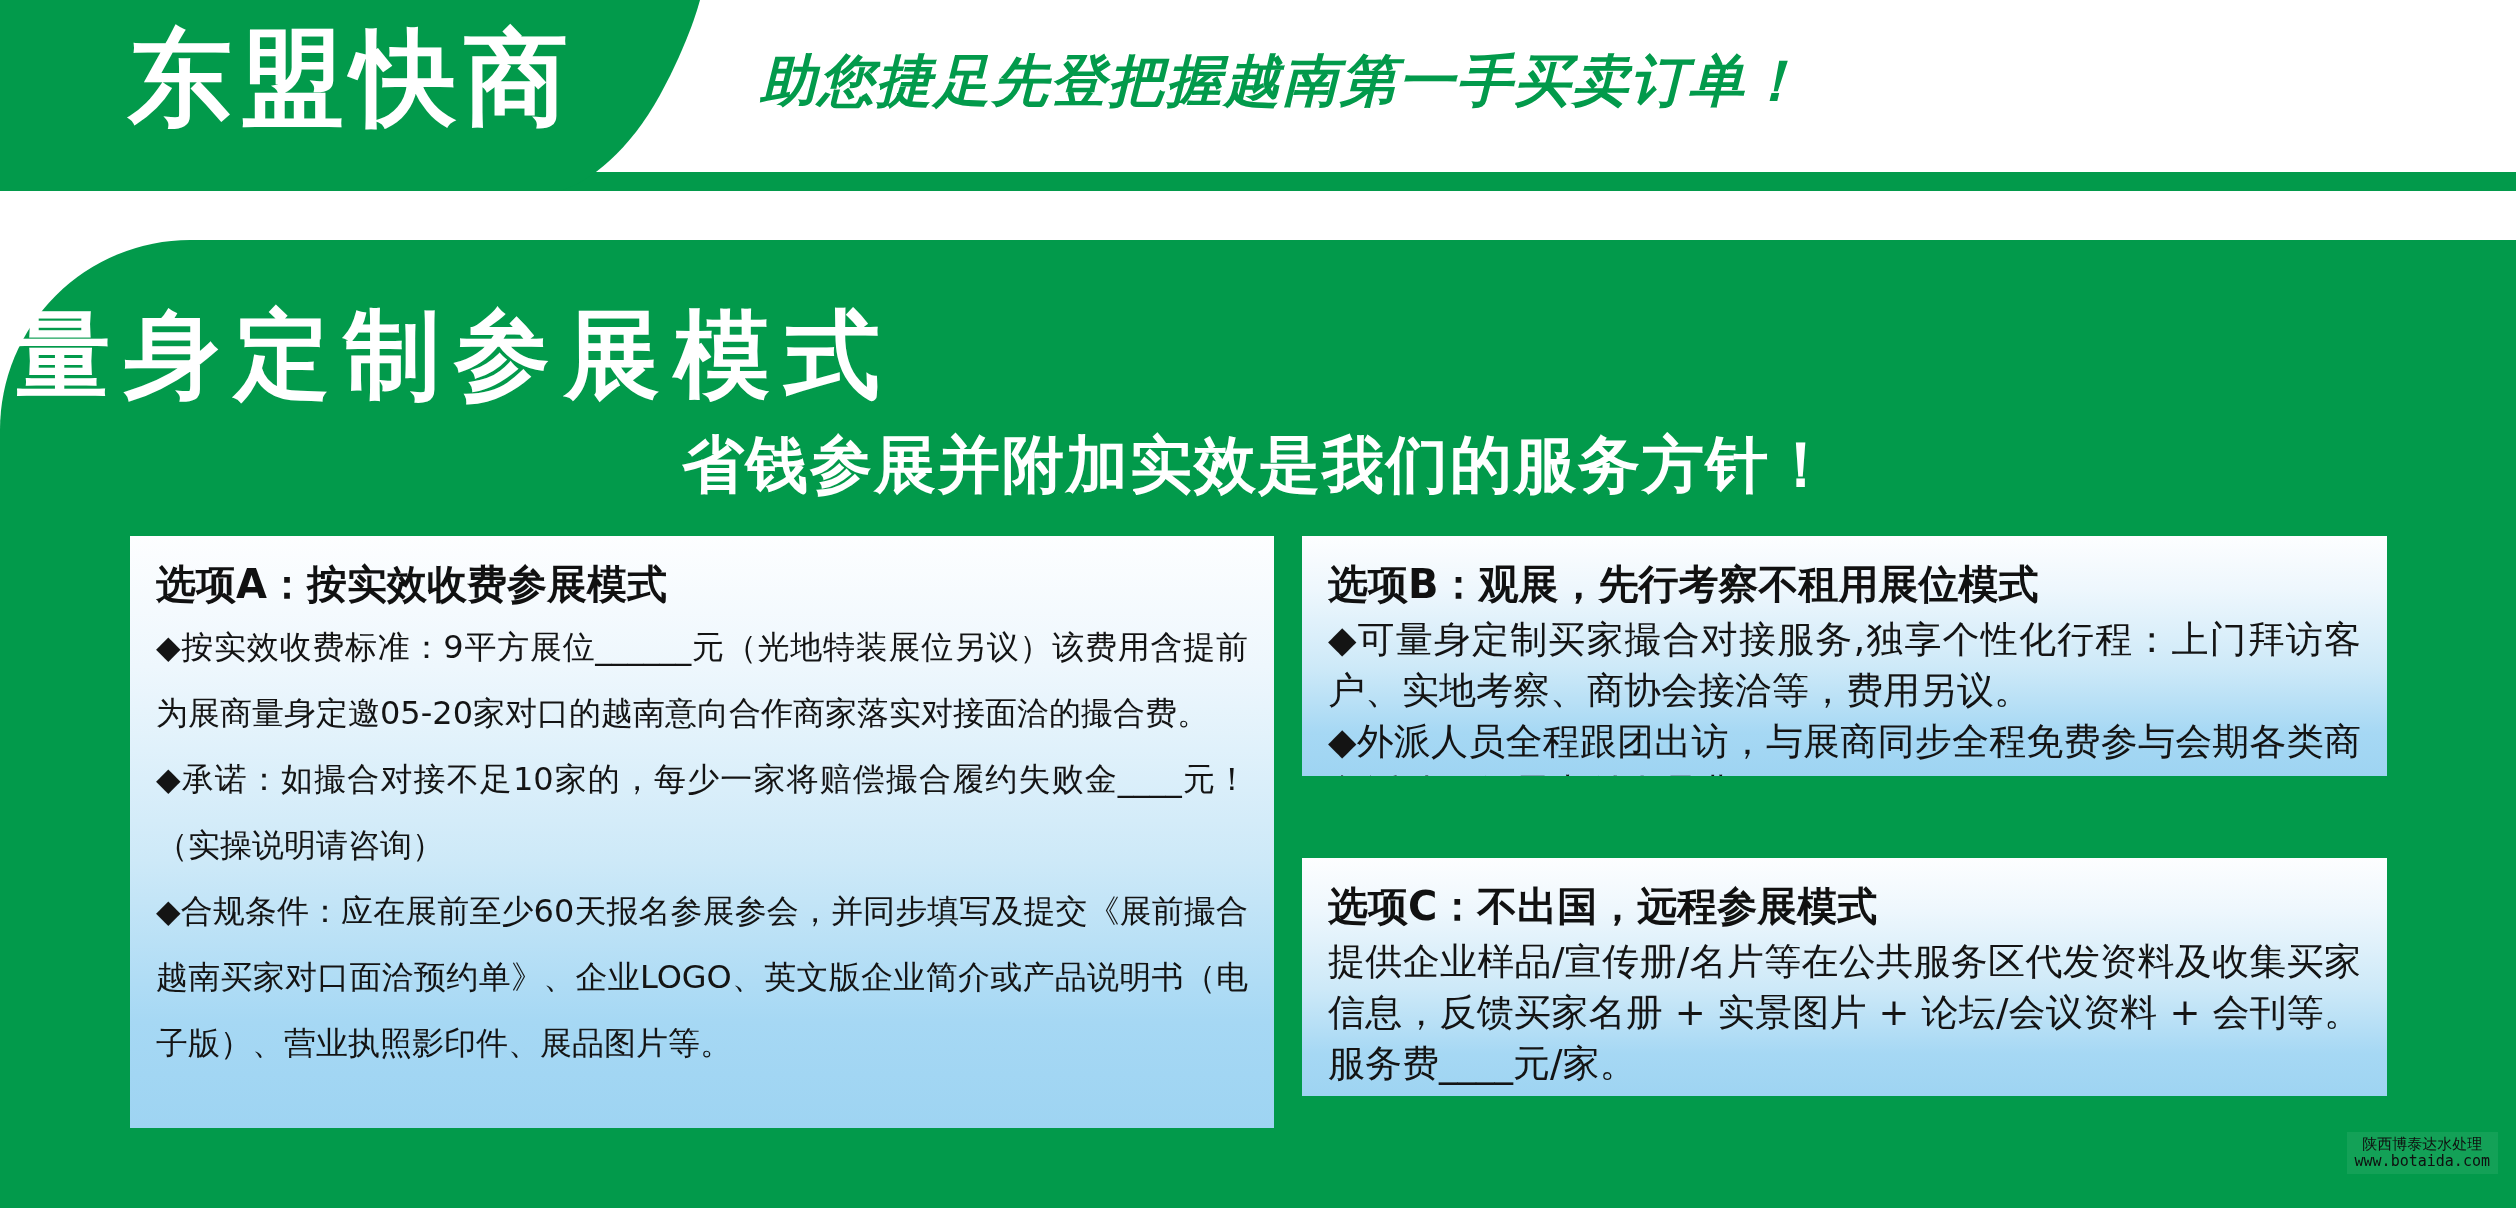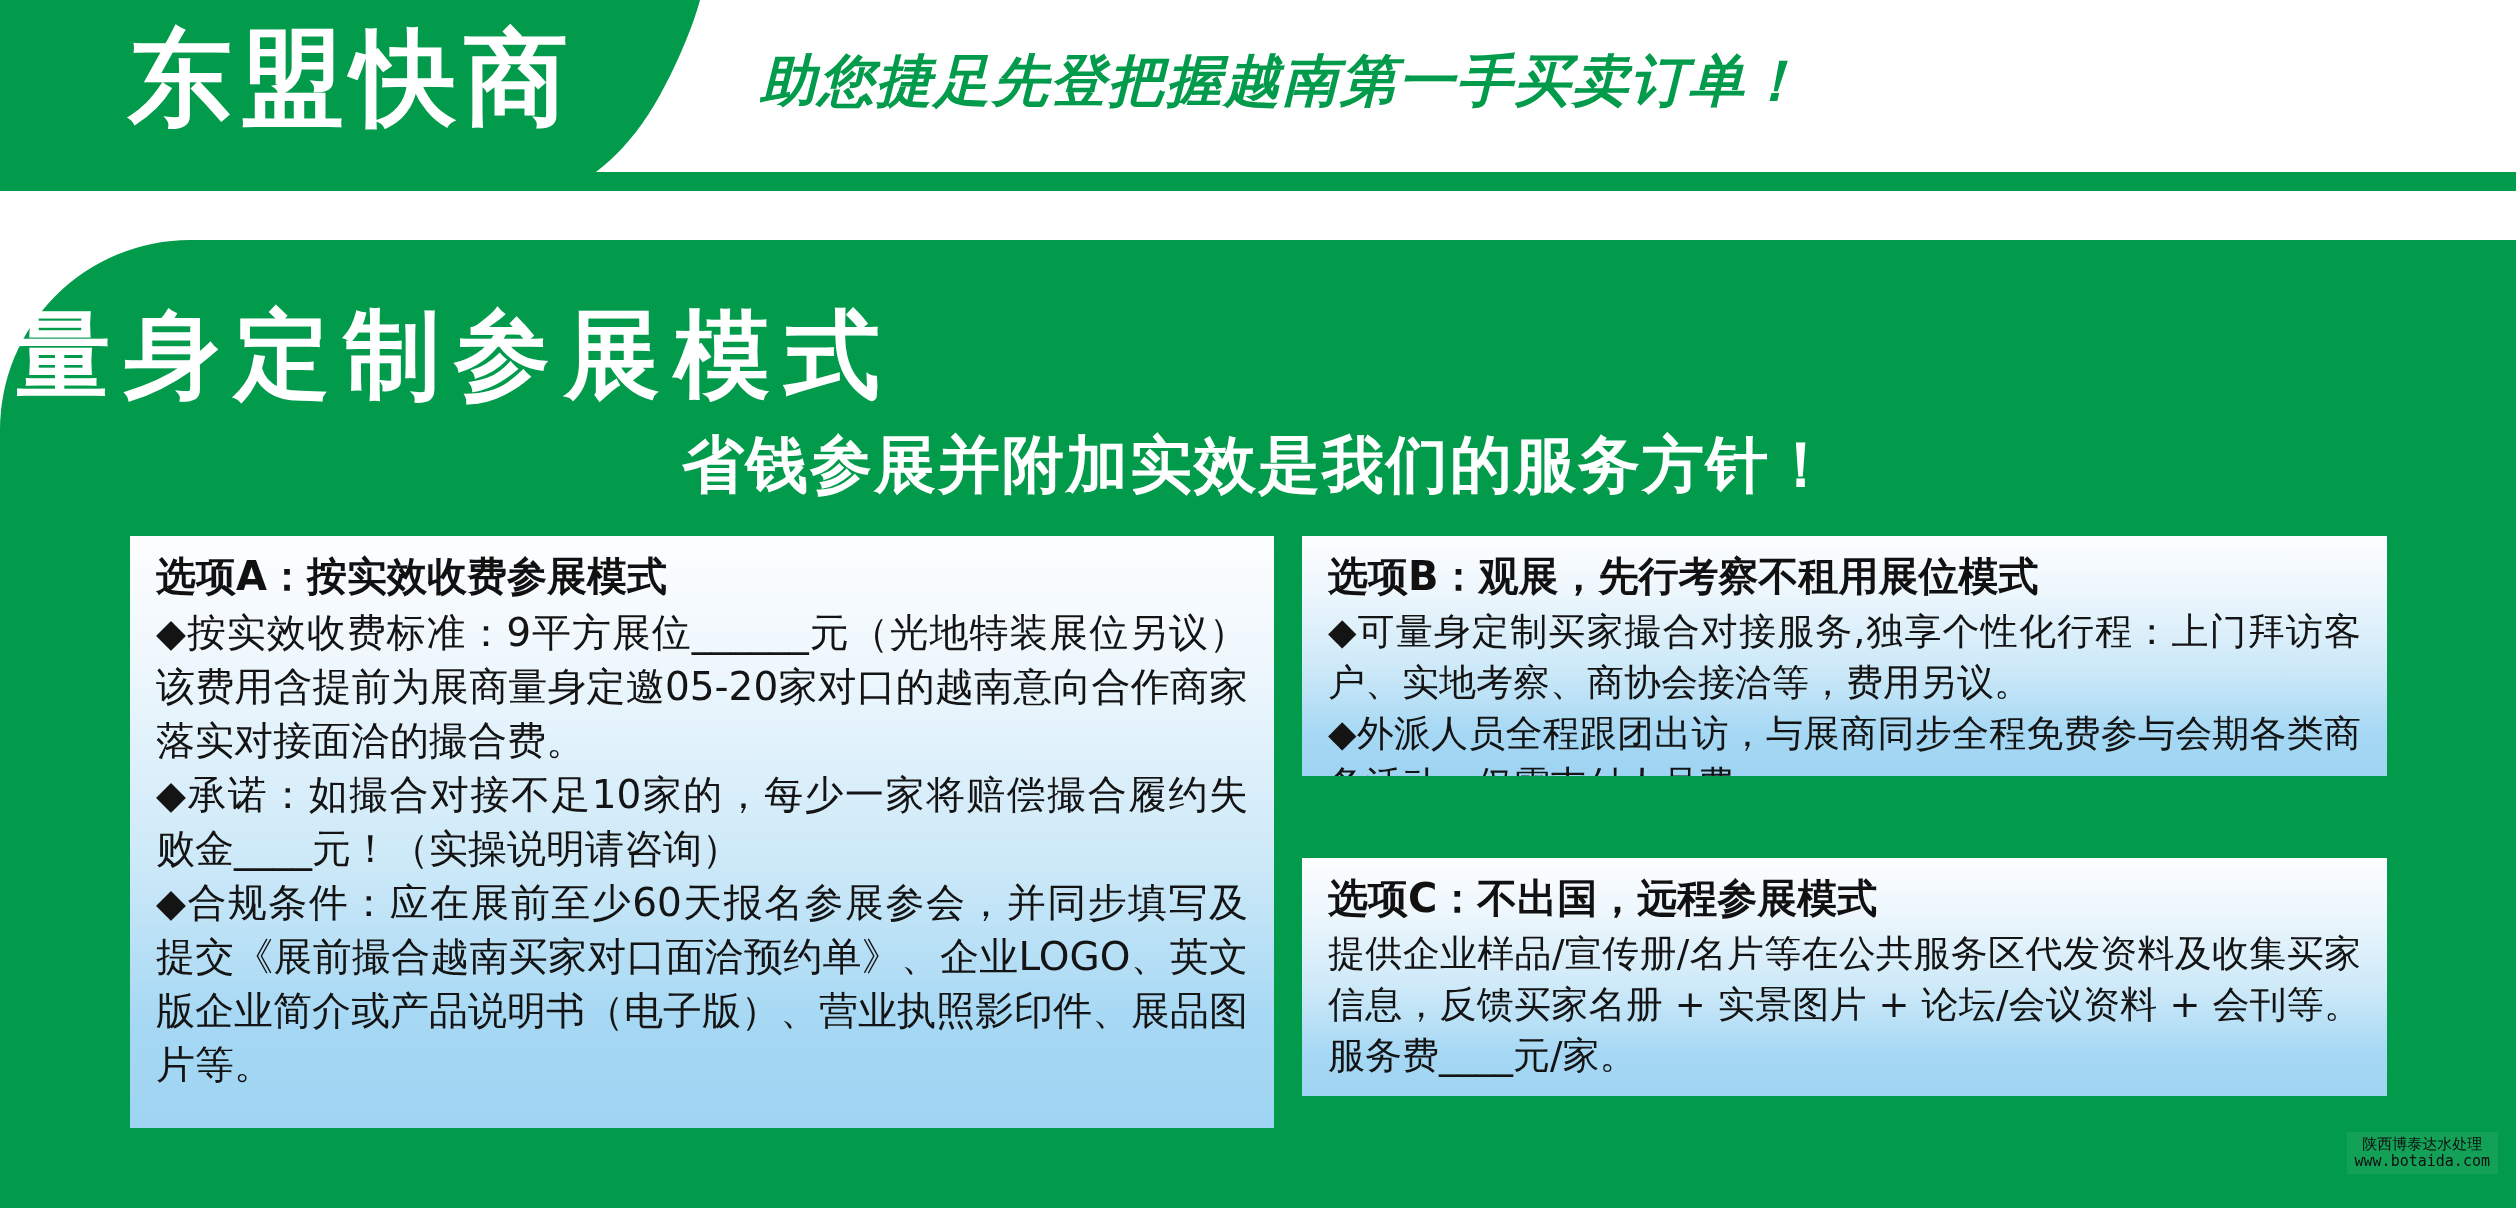--- a/index.html
+++ b/index.html
@@ -94,40 +94,40 @@
     color:#ffffff;
     letter-spacing:2px;
     line-height:74px;
     font-family:"DejaVu Sans","Liberation Sans",sans-serif;
   }
 
   
   .card {
     position:absolute;
     background:linear-gradient(to bottom,#fdfeff 0%,#eef7fd 22%,#cde9f8 55%,#a6d8f4 82%,#9ed4f2 100%);
-    padding:14px 26px 14px 26px;
+    padding:22px 26px 14px 26px;
     overflow:hidden;
   }
   .card-a { left:130px; top:536px;  width:1144px; height:592px; }
   .card-b { left:1302px; top:536px; width:1085px; height:240px; }
   .card-c { left:1302px; top:858px; width:1085px; height:238px; }
 
   .card-title {
     font-size:40px;
     font-weight:bold;
     color:#111111;
     line-height:52px;
     margin-bottom:4px;
     white-space:nowrap;
     font-family:"DejaVu Sans","Liberation Sans",sans-serif;
   }
   .card-para {
-    font-size:39px;
+    font-size:32px;
     color:#141414;
-    line-height:54px;
+    line-height:66px;
     text-align:justify;
     font-family:"DejaVu Sans","Liberation Sans",sans-serif;
   }
   .card-b .card-para, .card-c .card-para { font-size:37px; line-height:51px; }
 
   
   .watermark {
     position:absolute;
     right:18px; bottom:34px;
     background:rgba(255,255,255,0.07);

